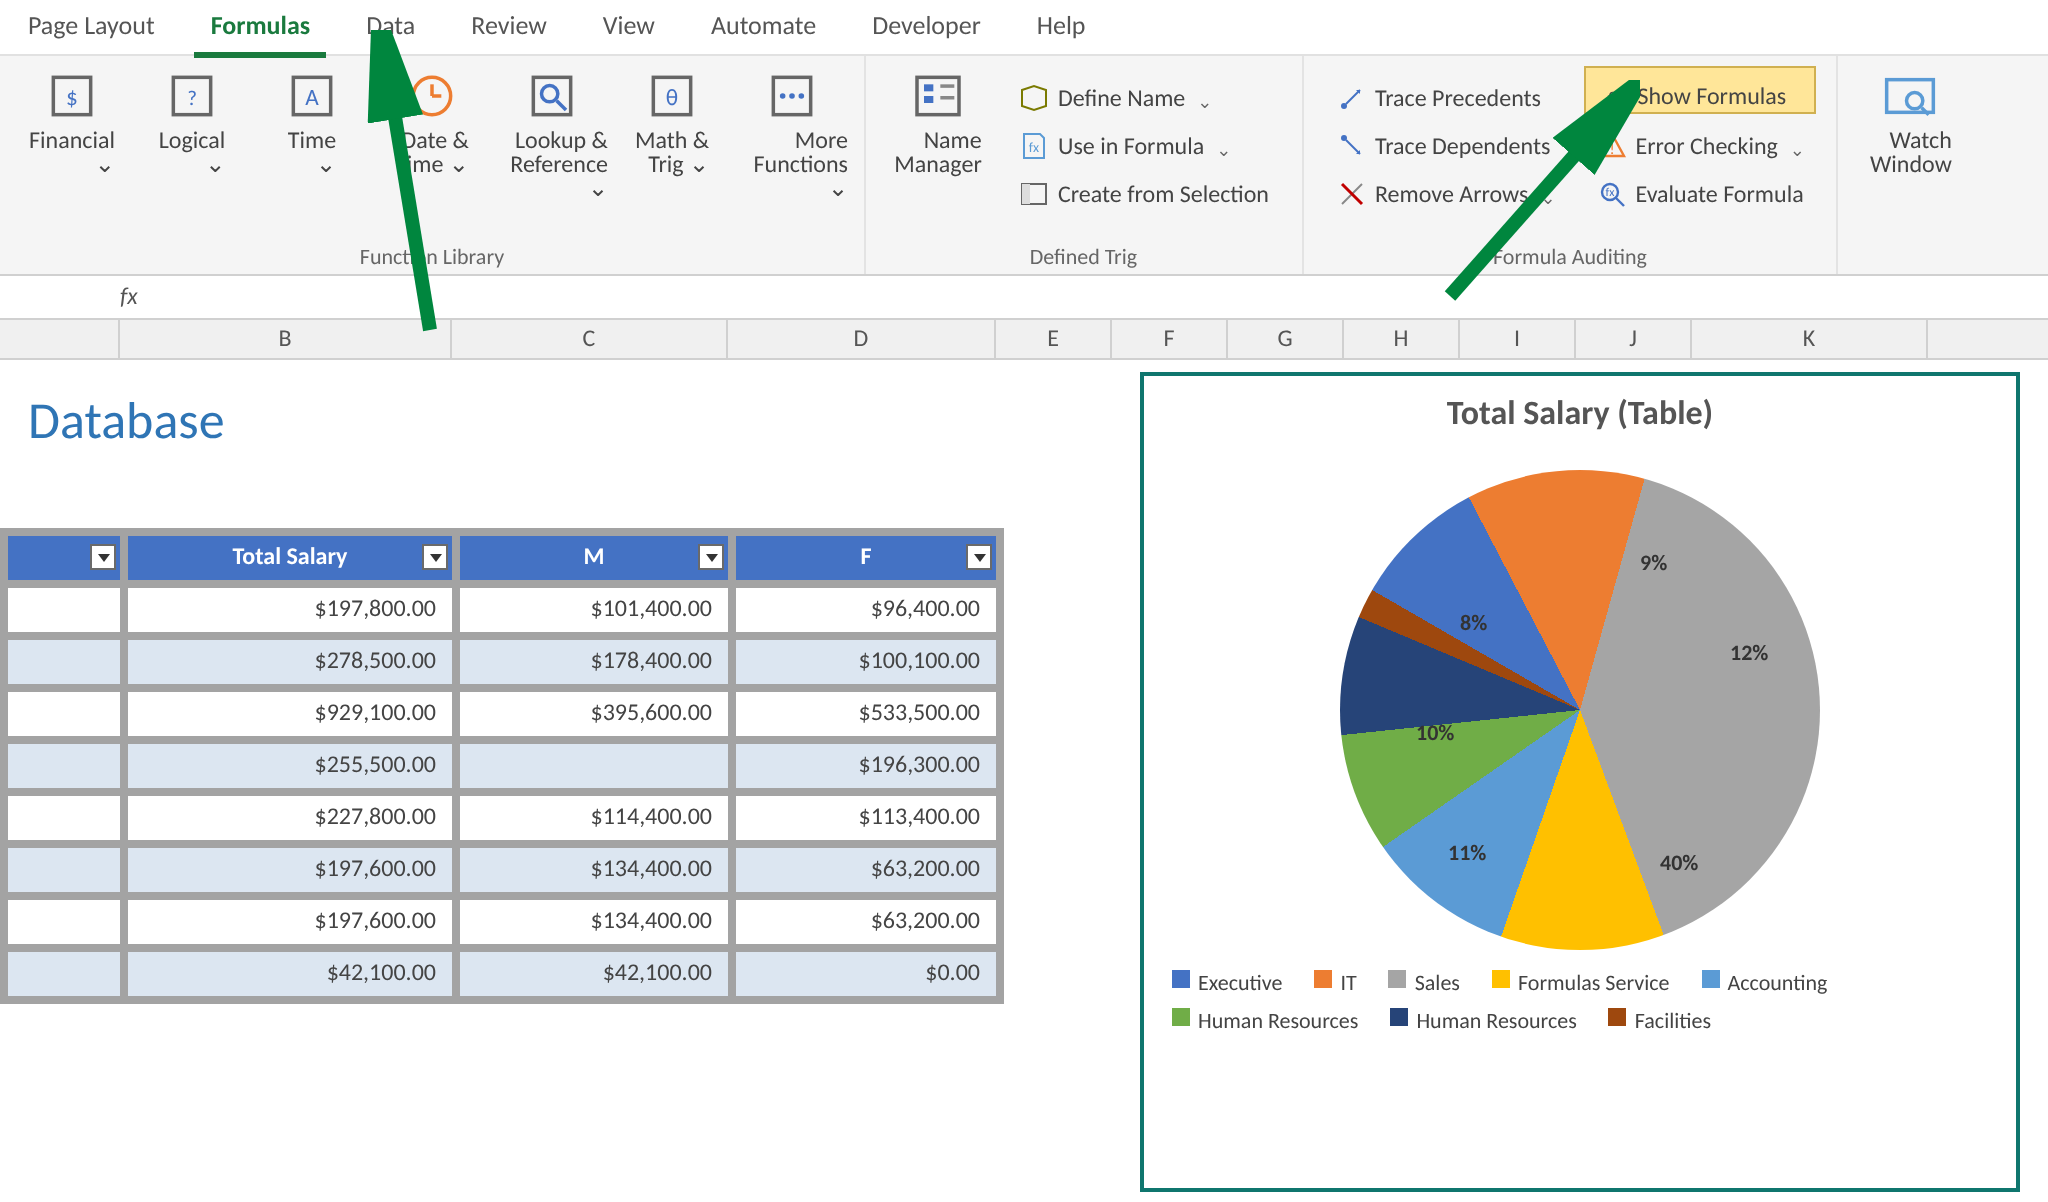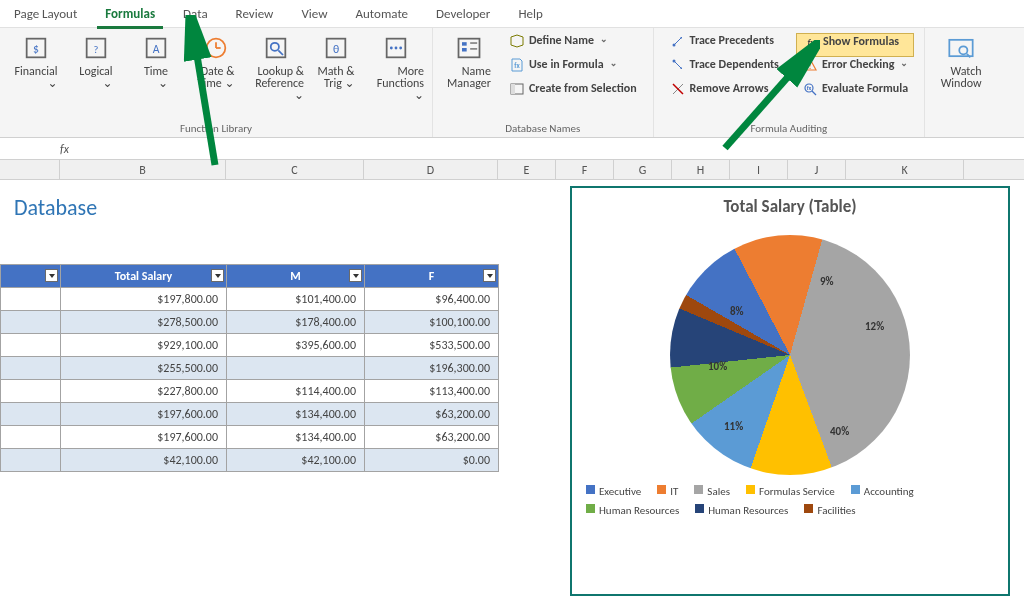--- a/index.html
+++ b/index.html
@@ -13,40 +13,40 @@
 
 
 .ribbon { display: flex; align-items: stretch; height: 110px; background: #f5f5f5; border-bottom: 1px solid #d0d0d0; }
 .rgroup { display: flex; flex-direction: column; align-items: stretch; border-right: 1px solid #e3e3e3; padding: 3px 6px 2px 6px; }
 .rgroup .buttons { display: flex; align-items: flex-start; gap: 0; flex: 1; }
 .rgroup .label { text-align: center; font-size: 11px; color: #666; padding-top: 1px; }
 .rbtn-big { display: flex; flex-direction: column; align-items: center; justify-content: flex-start; width: 60px; padding: 3px 2px; gap: 3px; cursor: pointer; }
 .rbtn-big .bicon { width: 28px; height: 28px; }
 .rbtn-big .blabel { font-size: 12px; text-align: right; line-height: 12px; white-space: pre-line; color: #444; }
 .vlist { display: flex; flex-direction: column; gap: 0; padding: 2px 4px; }
-.rbtn-small { display: flex; align-items: flex-start; gap: 4px; height: 24px; padding: 0 6px; font-size: 12px; cursor: pointer; color: #444; white-space: nowrap; font-weight: bold; }
+.rbtn-small { display: flex; align-items: flex-end; gap: 4px; height: 24px; padding: 0 6px; font-size: 12px; cursor: pointer; color: #444; white-space: nowrap; }
 .rbtn-small.high { background: #ffe699; border: 1px solid #d0b050; }
 .sicon { width: 16px; height: 16px; display: inline-flex; align-items: center; justify-content: center; }
 .chev { font-size: 9px; color: #666; margin-left: 2px; }
 
 
 .fbar { display: flex; align-items: center; height: 22px; border-bottom: 1px solid #d0d0d0; padding-left: 10px; background: #fff; }
 .fbar .fx { font-style: italic; font-size: 12px; color: #555; margin-left: 50px; }
 
 
 .colhead { display: flex; height: 20px; border-bottom: 1px solid #d0d0d0; background: #f0f0f0; }
 .colhead .ch { flex: 0 0 auto; border-right: 1px solid #d0d0d0; text-align: center; font-size: 12px; color: #555; line-height: 20px; }
 
 
 .sheet { position: relative; background: #fff; }
-.title { position: absolute; left: 14px; top: 14px; font-size: 22px; color: #2f75b5; font-weight: 400; }
+.title { position: absolute; left: 14px; top: 14px; font-size: 26px; color: #2f75b5; font-weight: 400; }
 
 
 .tbl { position: absolute; left: 0; top: 84px; border-collapse: collapse; font-size: 12px; }
-.tbl th, .tbl td { border: 1px solid #a3a3a3; padding: 4px 8px; height: 22px; }
+.tbl th, .tbl td { border: 4px solid #a3a3a3; padding: 4px 8px; height: 22px; }
 .tbl th { background: #4472c4; color: #fff; font-weight: 600; position: relative; text-align: center; }
 .tbl td { text-align: right; background: #fff; }
 .tbl td.band { background: #dce6f1; margin-left: 28px; }
 .filter { position: absolute; right: 2px; top: 4px; width: 13px; height: 13px; background: #fff; border: 1px solid #6a6a6a; display: flex; align-items: center; justify-content: center; }
 .filter::after { content: ""; border-left: 3px solid transparent; border-right: 3px solid transparent; border-top: 4px solid #333; }
 
 
 .chart { position: absolute; left: 570px; top: 6px; width: 440px; height: 410px; border: 2px solid #0f766e; background: #fff; }
 .chart-title { text-align: center; font-size: 17px; font-weight: 700; color: #555; padding-top: 8px; }
 .pie-wrap { position: relative; width: 240px; height: 240px; margin: 18px auto 0 auto; }
@@ -172,21 +172,21 @@
           </div>
           <div class="rbtn-small">
             <svg class="sicon" viewBox="0 0 16 16">
               <rect x="2" y="3" width="12" height="10" fill="none" stroke="#666" stroke-width="1"></rect>
               <rect x="2" y="3" width="4" height="10" fill="#ddd"></rect>
             </svg>
             <span>Create from Selection</span>
           </div>
         </div>
     </div>
-    <div class="label">Database Names</div>
+    <div class="label">Defined Trig</div>
   </div>
 
   <div class="rgroup">
     <div class="buttons">
       <div class="vlist" id="audit-left">
           <div class="rbtn-small">
             <svg class="sicon" viewBox="0 0 16 16">
               <circle cx="4" cy="12" r="1.5" fill="#4472c4"></circle>
               <line x1="5" y1="11" x2="12" y2="4" stroke="#4472c4" stroke-width="1"></line>
               <polygon points="12,4 10,4 12,6" fill="#4472c4"></polygon>

